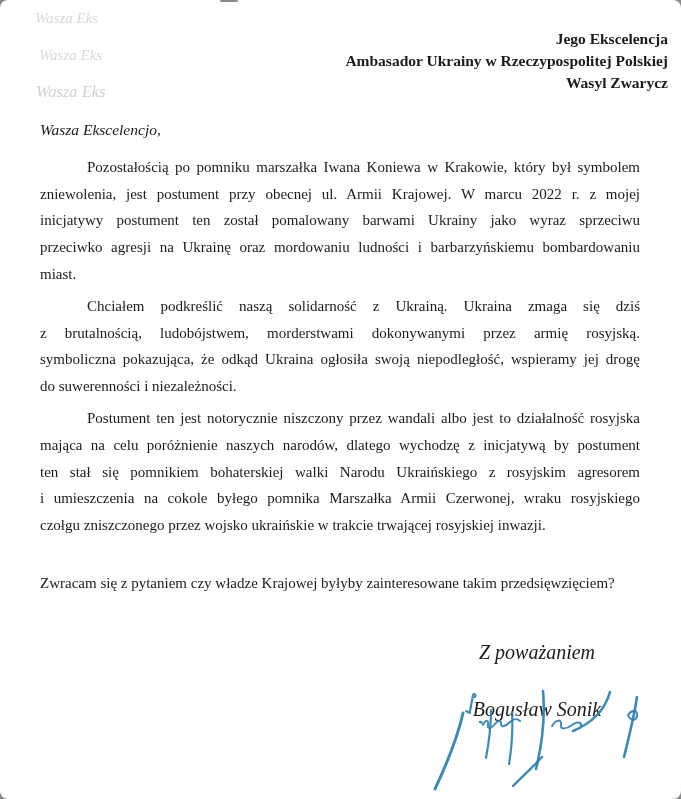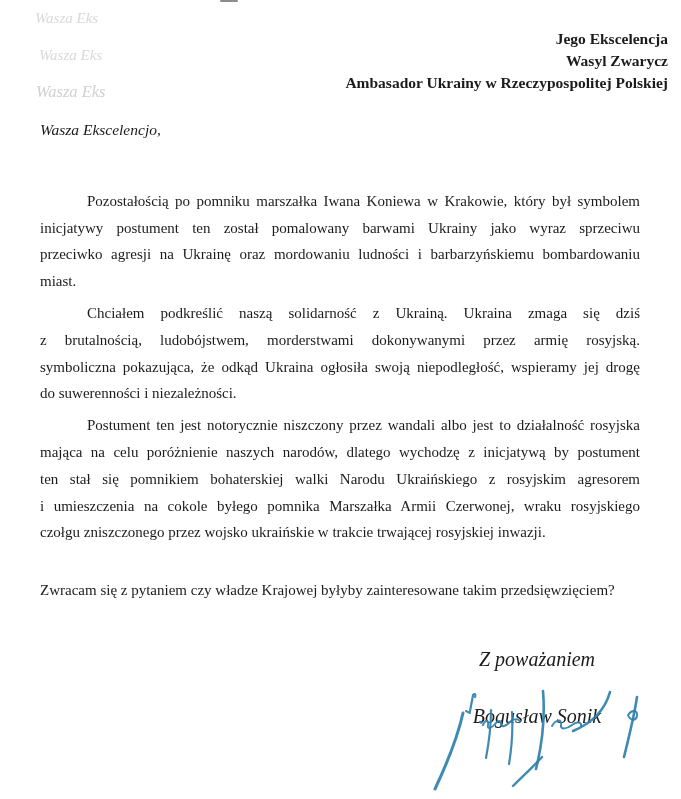--- a/index.html
+++ b/index.html
@@ -3,20 +3,21 @@
 <meta charset="utf-8">
 <style>
   html,body{margin:0;padding:0;background:#888;}
   .page{
     position:relative;
     width:681px;height:799px;
     background:#ffffff;
     overflow:hidden;
     font-family:"Liberation Serif", serif;
     color:#1b1b1b;
+    border-radius:8px;
   }
   
   .ghost{
     position:absolute;
     font-style:italic;
     color:#d9d9d9;
     filter:blur(0.4px);
     white-space:nowrap;
   }
   .g1{left:35px;top:10px;font-size:15px;}
@@ -40,21 +41,21 @@
   .content{
     position:absolute;left:40px;top:0;width:600px;
     font-size:15px;
   }
   .salutation{
     padding-top:117px;
     font-style:italic;
     font-size:15.5px;
     line-height:26.8px;
   }
-  .para{margin-top:44px;}
+  .para{margin-top:10px;}
   .para + .para{margin-top:5px;}
   .ln{
     line-height:26.8px;
     text-align:justify;
     text-align-last:justify;
   }
   .ln.first{text-indent:47px;}
   .ln.last{text-align-last:left;}
   .question{
     margin-top:31px;
@@ -89,30 +90,31 @@
 <div class="page">
 
   <div class="artifact"></div>
 
   <div class="ghost g1">Wasza Eks</div>
   <div class="ghost g2">Wasza Eks</div>
   <div class="ghost g3">Wasza Eks</div>
 
   <div class="recipient">
     <div>Jego Ekscelencja</div>
+    <div>Ambasador Ukrainy w Rzeczypospolitej Polskiej</div>
     <div>Wasyl Zwarycz</div>
-    <div>Ambasador Ukrainy w Rzeczypospolitej Polskiej</div>
   </div>
 
   <div class="content">
 
     <div class="salutation">Wasza Ekscelencjo,</div>
 
     <div class="para">
       <div class="ln first">Pozostałością po pomniku marszałka Iwana Koniewa w Krakowie, który był symbolem</div>
+      <div class="ln">zniewolenia, jest postument przy obecnej ul. Armii Krajowej. W marcu 2022 r. z mojej</div>
       <div class="ln">inicjatywy postument ten został pomalowany barwami Ukrainy jako wyraz sprzeciwu</div>
       <div class="ln">przeciwko agresji na Ukrainę oraz mordowaniu ludności i barbarzyńskiemu bombardowaniu</div>
       <div class="ln last">miast.</div>
     </div>
 
     <div class="para">
       <div class="ln first">Chciałem podkreślić naszą solidarność z Ukrainą. Ukraina zmaga się dziś</div>
       <div class="ln">z brutalnością, ludobójstwem, morderstwami dokonywanymi przez armię rosyjską.</div>
       <div class="ln">symboliczna pokazująca, że odkąd Ukraina ogłosiła swoją niepodległość, wspieramy jej drogę</div>
       <div class="ln last">do suwerenności i niezależności.</div>

